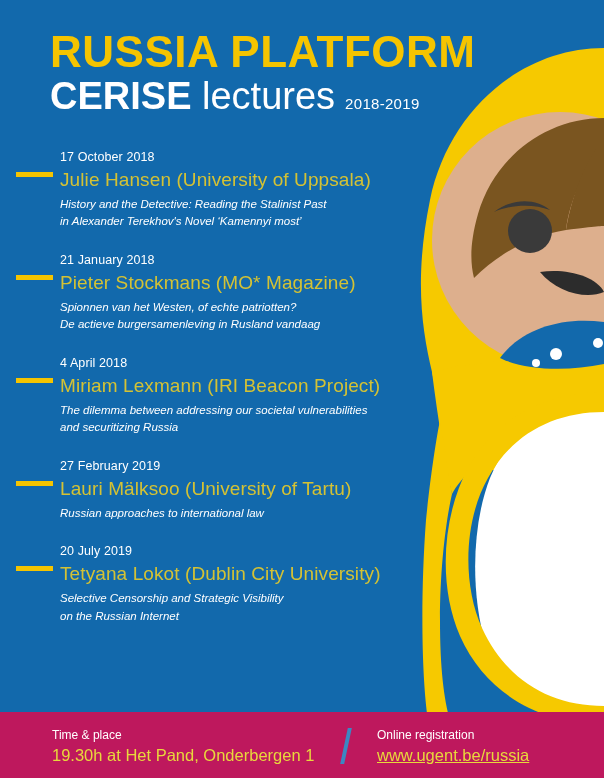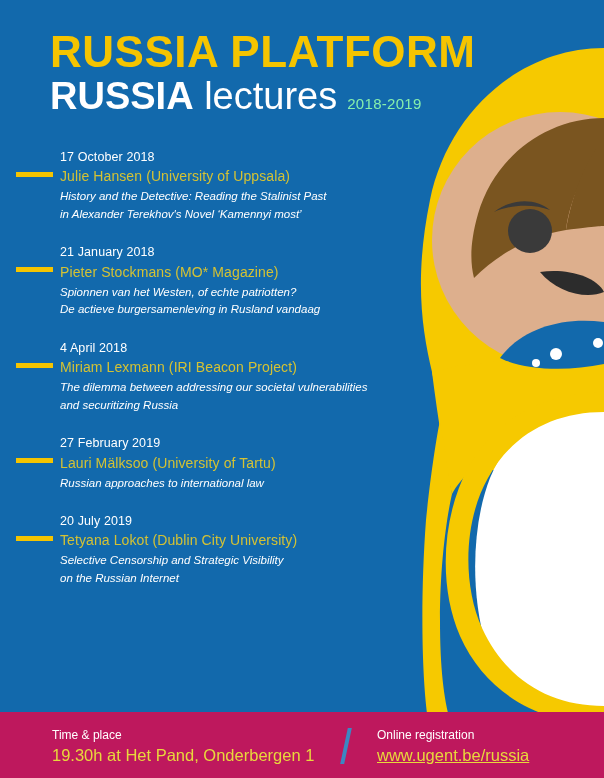--- a/index.html
+++ b/index.html
@@ -48,21 +48,21 @@
   }
   .title-sub {
     font-size: 38px;
     color: #FFFFFF;
     line-height: 1.05;
     white-space: nowrap;
   }
   .title-sub .bold-part { font-weight: bold; }
   .title-years {
     font-size: 15px;
-    color: #86efac;
+    color: #ffffff;
     margin-left: 10px;
     white-space: nowrap;
     letter-spacing: 0.3px;
   }
 
   
   .lectures {
     position: absolute;
     left: 8px;
     top: 148px;
@@ -82,21 +82,21 @@
     height: 5px;
     background: #F5C400;
   }
   .lecture-date {
     font-size: 12.5px;
     color: #FFFFFF;
     line-height: 1.45;
     letter-spacing: 0.1px;
   }
   .lecture-speaker {
-    font-size: 14px;
+    font-size: 19px;
     color: #D4C234;
     line-height: 1.5;
     letter-spacing: 0.1px;
     white-space: nowrap;
   }
   .lecture-topic {
     font-size: 11.5px;
     color: #FFFFFF;
     font-style: italic;
     line-height: 1.45;
@@ -238,21 +238,21 @@
                C 422 680, 420 600, 426 520
                C 430 480, 436 440, 440 420 Z" fill="#F6C900"></path>
 
       <circle cx="596" cy="735" r="5" fill="#FFFFFF" opacity="0"></circle>
     </g>
   </svg>
 
   <div class="header">
     <div class="title-main">RUSSIA PLATFORM</div>
     <div class="title-sub-row">
-      <div class="title-sub"><span class="bold-part">RUSSIA</span><span> lectures</span></div>
+      <div class="title-sub"><span class="bold-part">CERISE</span><span> lectures</span></div>
       <div class="title-years">2018-2019</div>
     </div>
   </div>
 
   <div class="lectures">
 
     <div class="lecture">
       <div class="lecture-bar"></div>
       <div class="lecture-date">17 October 2018</div>
       <div class="lecture-speaker">Julie Hansen (University of Uppsala)</div>

